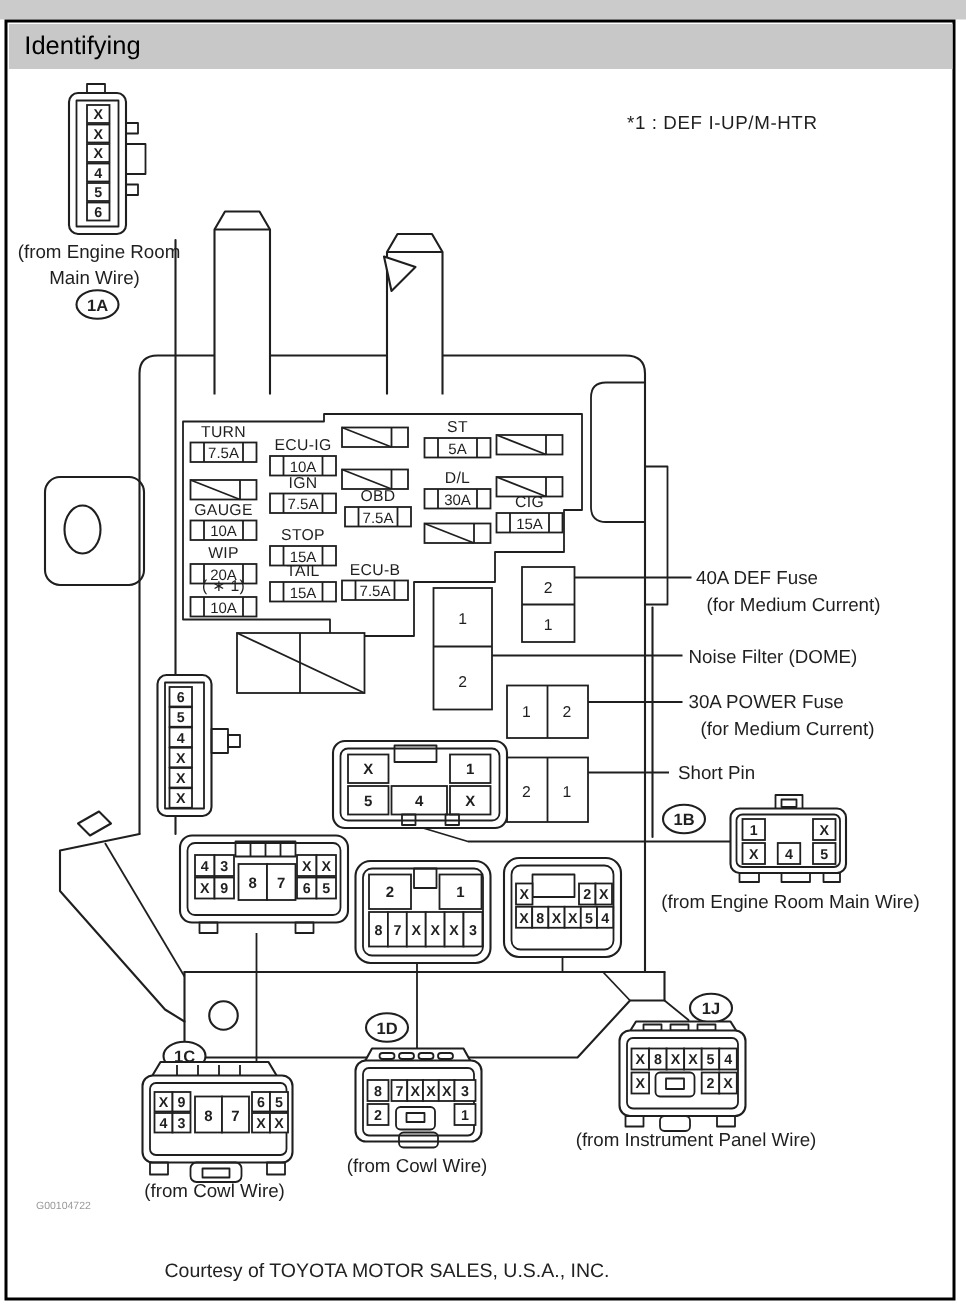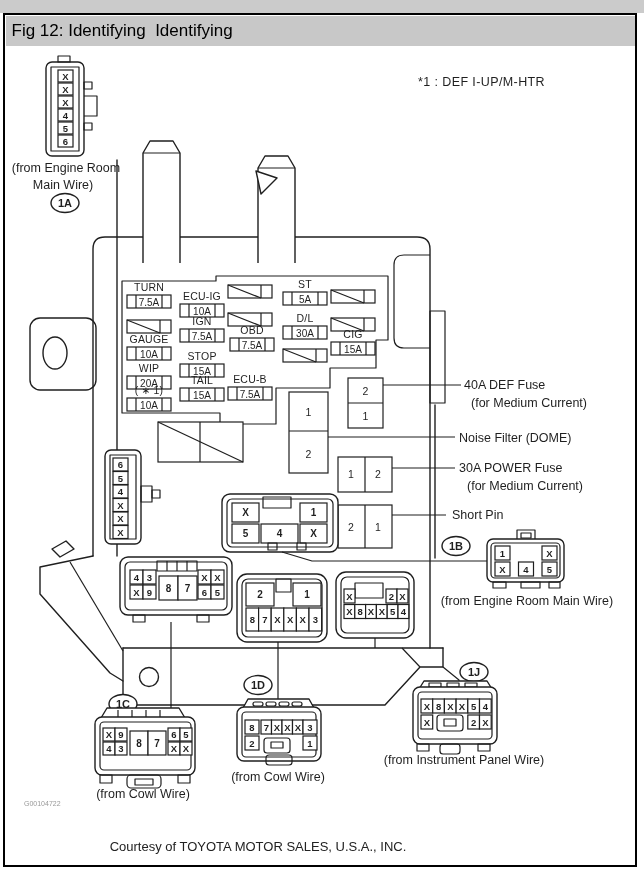--- a/index.html
+++ b/index.html
@@ -31,21 +31,20 @@
   .code{font-size:7px;fill:#999;}
   .courtesy{font-size:13px;text-anchor:middle;fill:#222;}
 </style>
 </head>
 <body>
 
 <div class="page">
   <div class="top-strip"></div>
   <div class="outer-frame"></div>
   <div class="titlebar">
-    <span>Fig 12: Identifying </span>
       <span> Identifying</span>
   </div>
 
   <svg class="diagram" width="644" height="874" viewBox="0 0 644 874">
 
     <text class="note" x="418" y="86">*1 : DEF I-UP/M-HTR</text>
 
     <g>
       <rect class="wh" x="46" y="62" width="38" height="94" rx="6"></rect>
       <rect class="ln2" x="51" y="67" width="28" height="84" fill="none"></rect>

